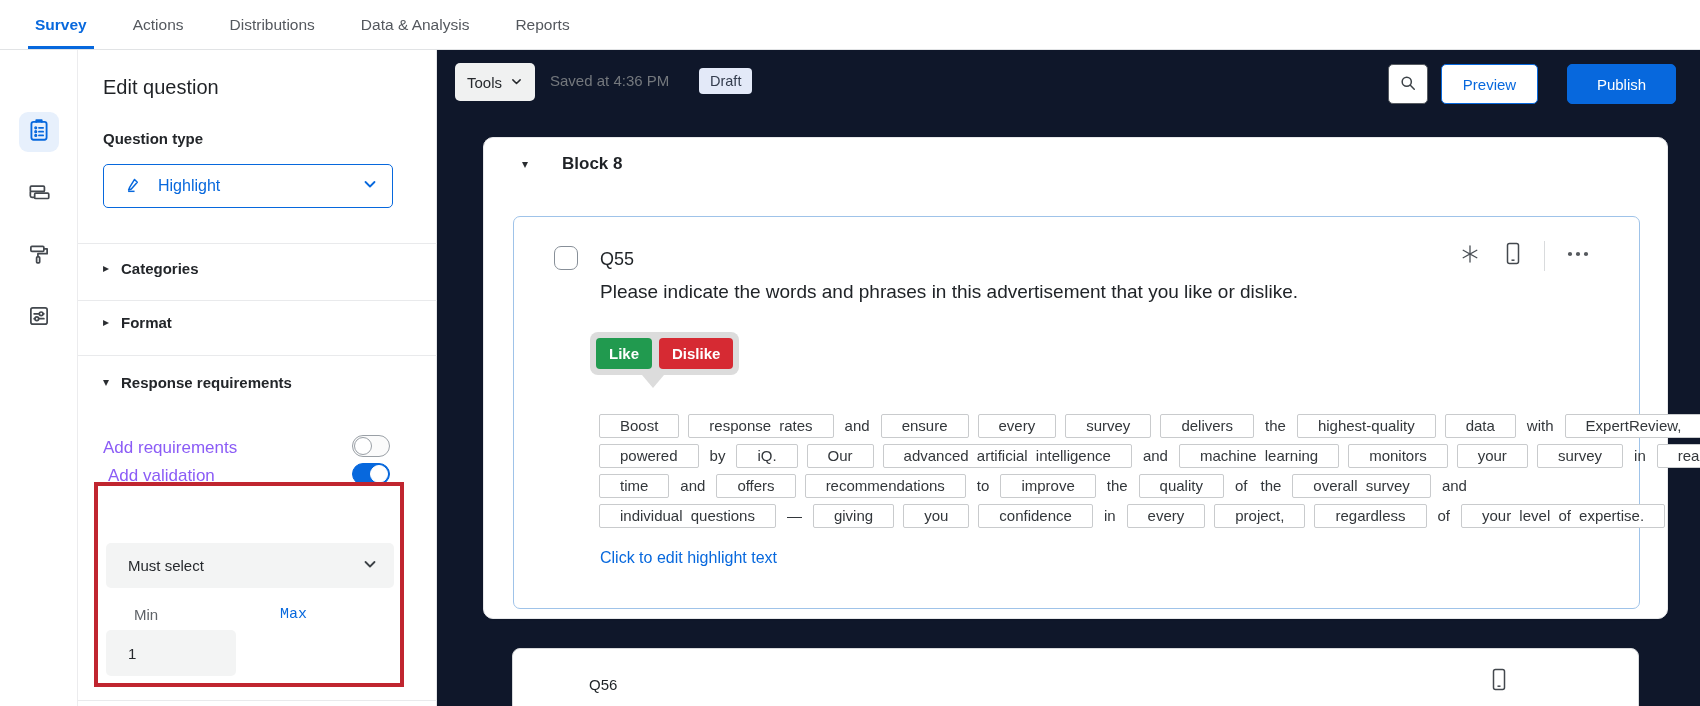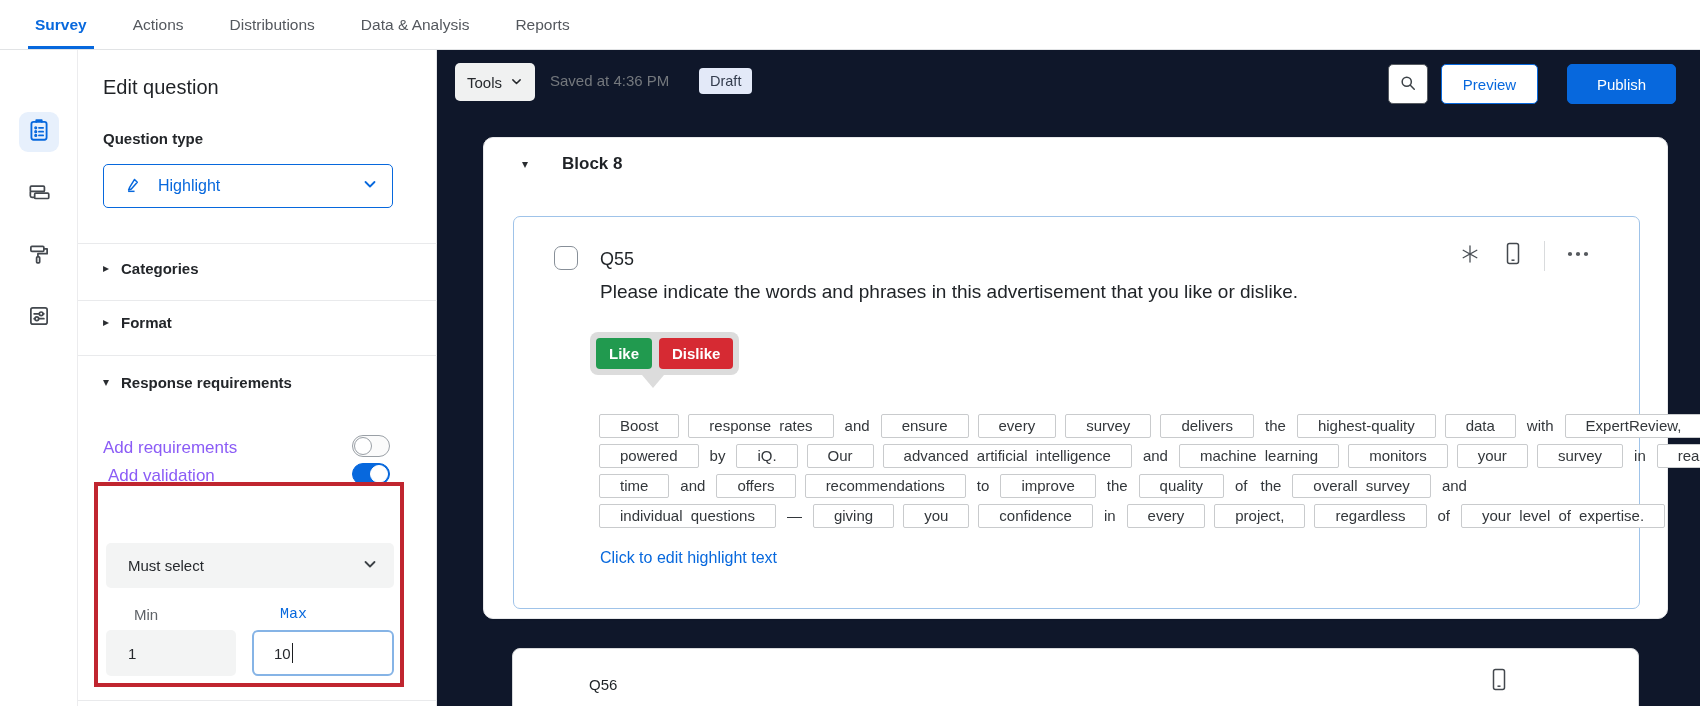--- a/index.html
+++ b/index.html
@@ -192,24 +192,20 @@
         <svg width="16" height="16" viewBox="0 0 16 16" fill="none" stroke="#3c4146" stroke-width="1.8" stroke-linecap="round" stroke-linejoin="round">
             <path d="M3.5 6 l4.5 4.5 4.5-4.5"></path>
           </svg>
       </span>
     </div>
 
     <div class="minmax-label" style="left:30px;top:556px;">Min</div>
     <div class="minmax-label focus" style="left:176px;top:556px;">Max</div>
     <div class="min-input">
         <span>1</span>
-      </div>
-    <div class="max-input">
-        <span>10</span>
-        <span class="caret"></span>
       </div>
 
     <div class="pdivider" style="top:650px;"></div>
   </div>
 
   <div class="main">
 
     <button class="tools-btn">
       <span>Tools</span>
       <span>

